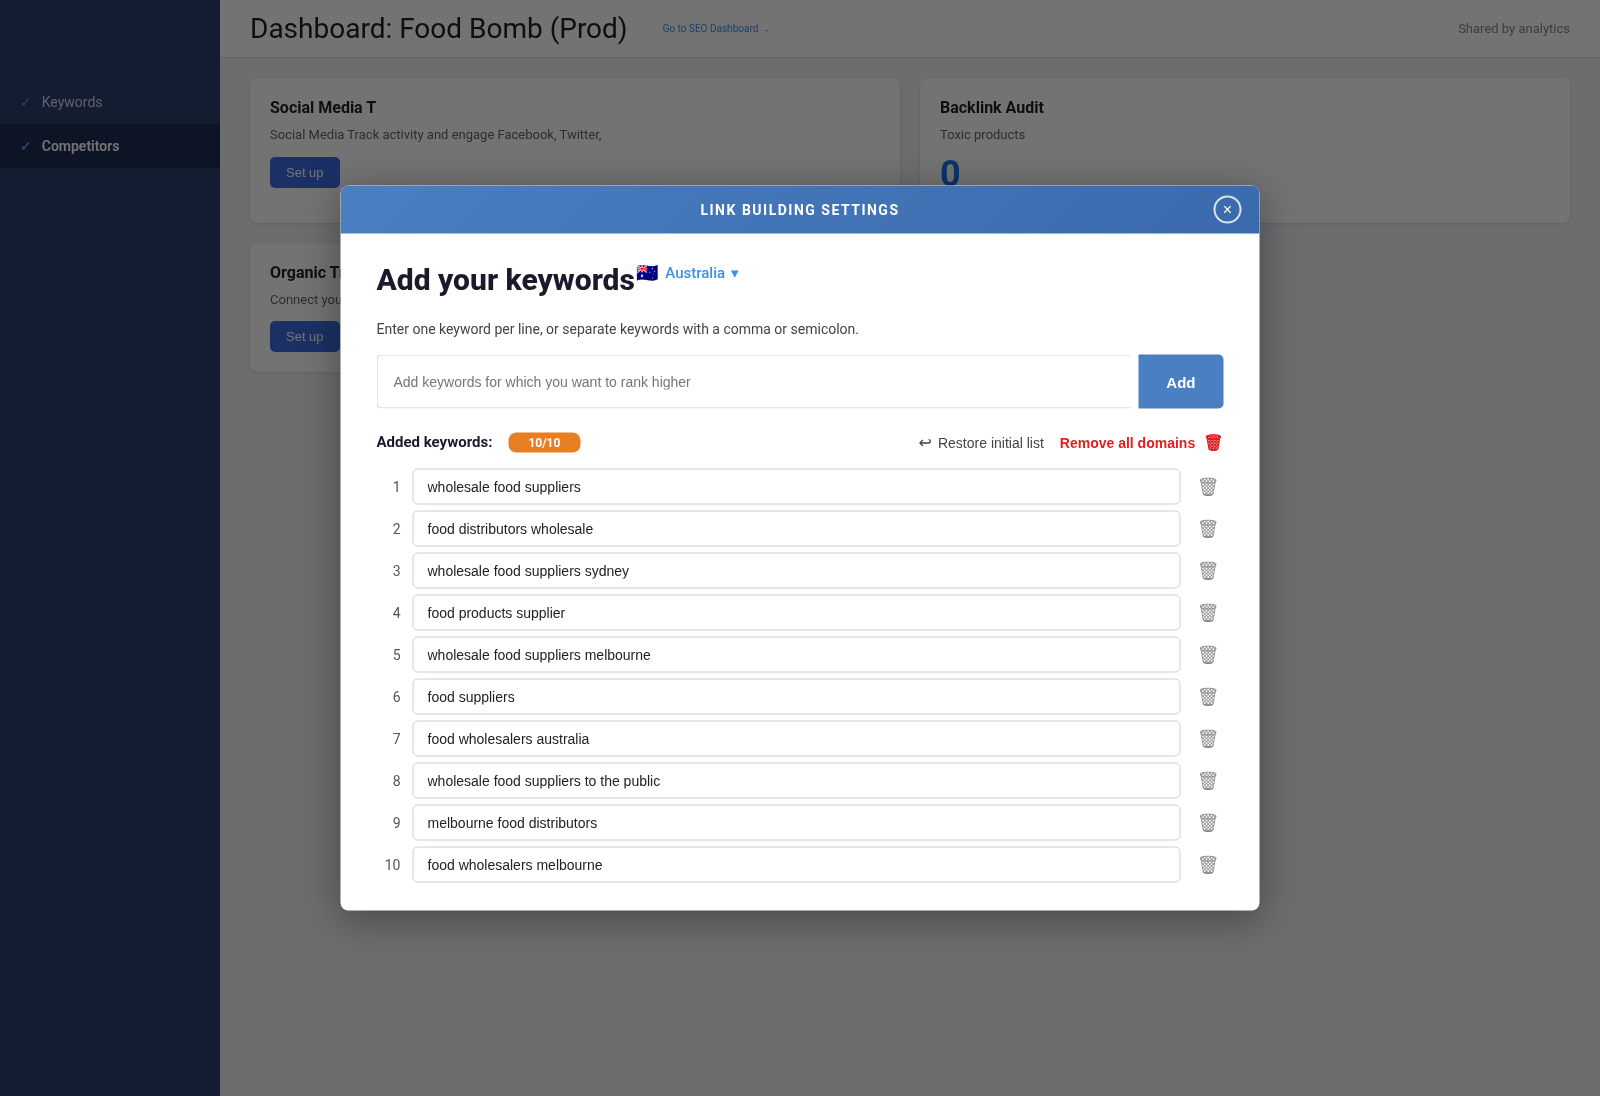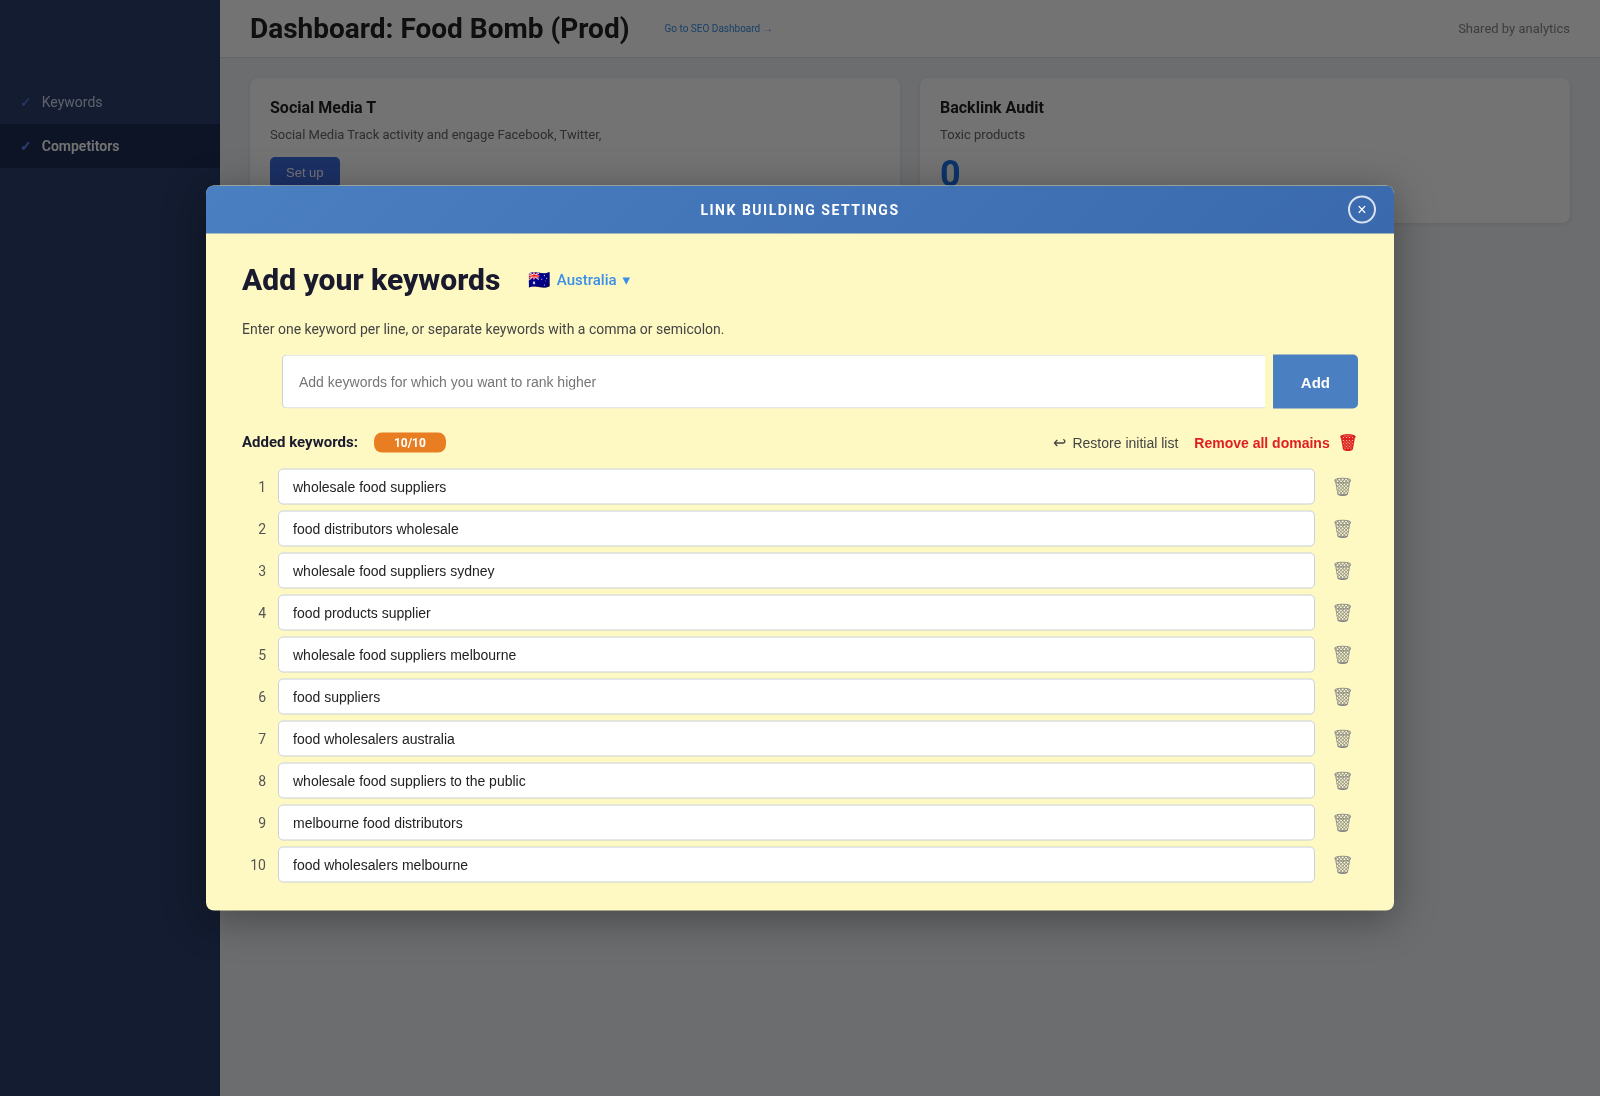--- a/index.html
+++ b/index.html
@@ -57,21 +57,21 @@
     .page-header {
       background: #fff;
       padding: 12px 30px;
       border-bottom: 1px solid #e0e0e0;
       display: flex;
       align-items: center;
       gap: 20px;
     }
     .page-title-bg {
       font-size: 28px;
-      font-weight: 700;
+      font-weight: 400;
       color: #222;
     }
     .page-content-bg {
       padding: 20px 30px;
       display: grid;
       grid-template-columns: 1fr 1fr;
       gap: 20px;
     }
     .card-bg {
       background: #fff;
@@ -100,22 +100,22 @@
       background: rgba(0,0,0,0.55);
       z-index: 10;
     }
 
     
     .modal {
       position: absolute;
       top: 50%;
       left: 50%;
       transform: translate(-50%, -50%);
-      width: 1188px;
-      background: #fef9c3;
+      width: 919px;
+      background: #ffffff;
       border-radius: 8px;
       overflow: hidden;
       z-index: 20;
       box-shadow: 0 8px 40px rgba(0,0,0,0.35);
     }
     .modal-header {
       background: linear-gradient(135deg, #4a7fc1 0%, #3a6aad 100%);
       padding: 16px 24px;
       display: flex;
       align-items: center;
@@ -148,22 +148,22 @@
       line-height: 1;
     }
 
     .modal-body {
       padding: 28px 36px 28px 36px;
     }
 
     
     .modal-title-row {
       display: flex;
-      align-items: center;
-      gap: 28px;
+      align-items: flex-start;
+      gap: 2px;
       margin-bottom: 24px;
     }
     .modal-main-title {
       font-size: 30px;
       font-weight: 800;
       color: #1a1a2e;
     }
     .country-selector {
       display: flex;
       align-items: center;
@@ -178,21 +178,20 @@
       font-size: 14px;
       color: #444;
       margin-bottom: 18px;
     }
 
     
     .input-row {
       display: flex;
       gap: 8px;
       margin-bottom: 24px;
-      margin-left: 40px;
     }
     .keyword-input {
       flex: 1;
       border: 1.5px solid #c8d0da;
       border-right: none;
       border-radius: 5px 0 0 5px;
       padding: 12px 16px;
       font-size: 14px;
       color: #aaa;
       outline: none;

